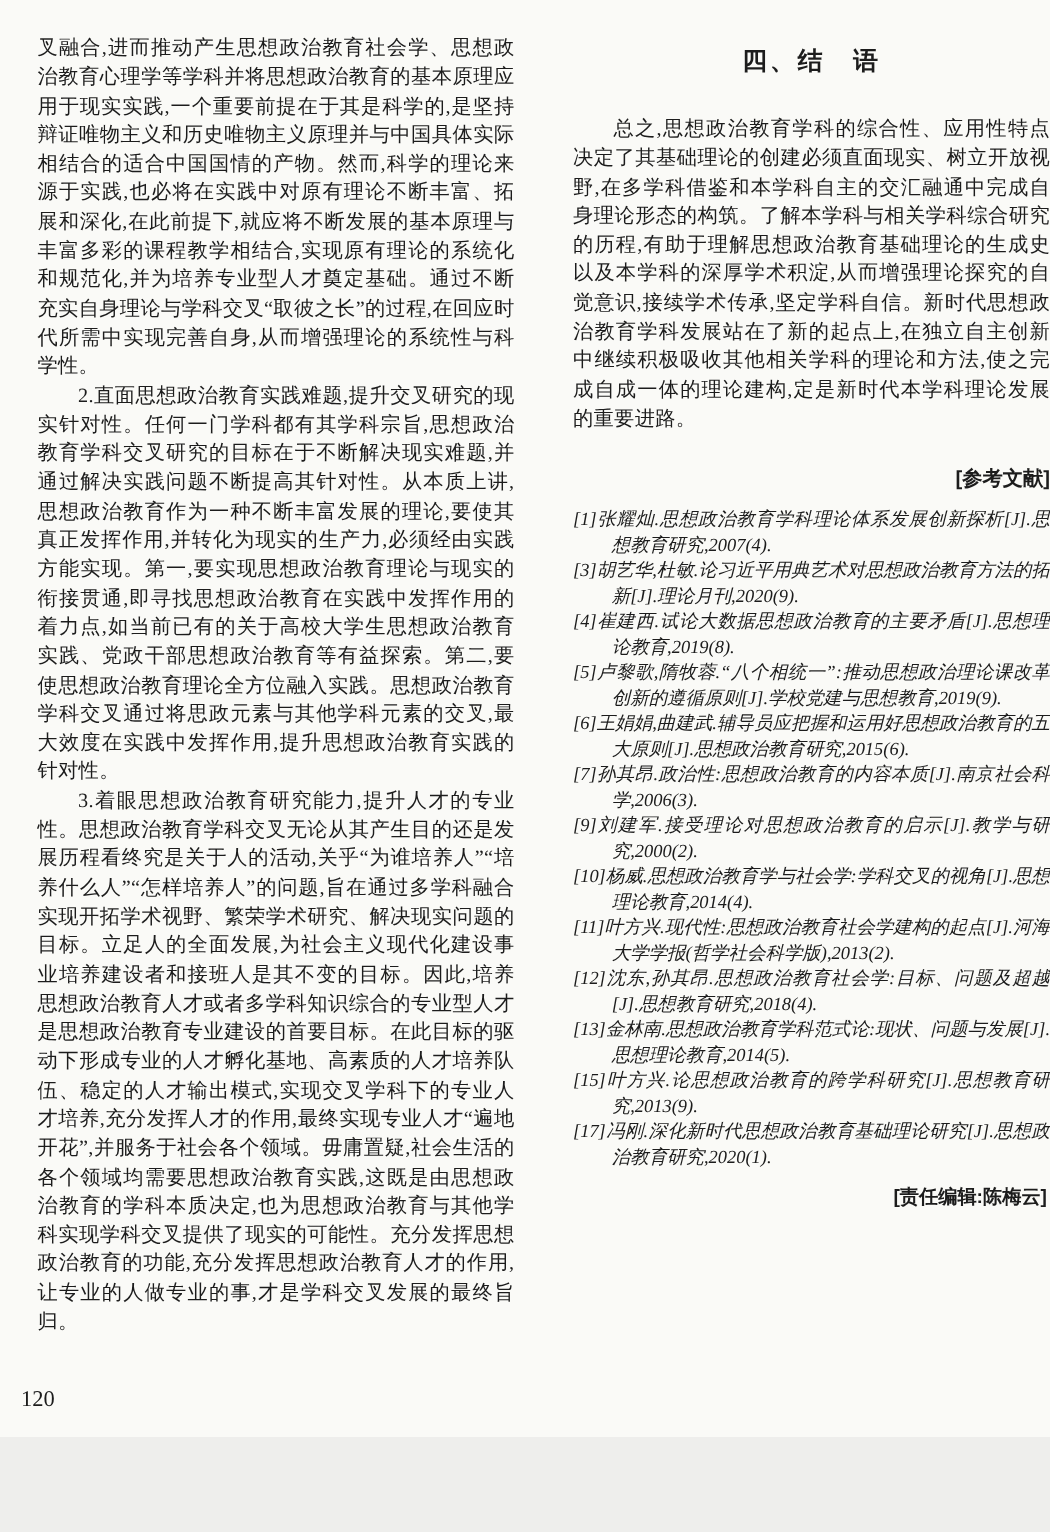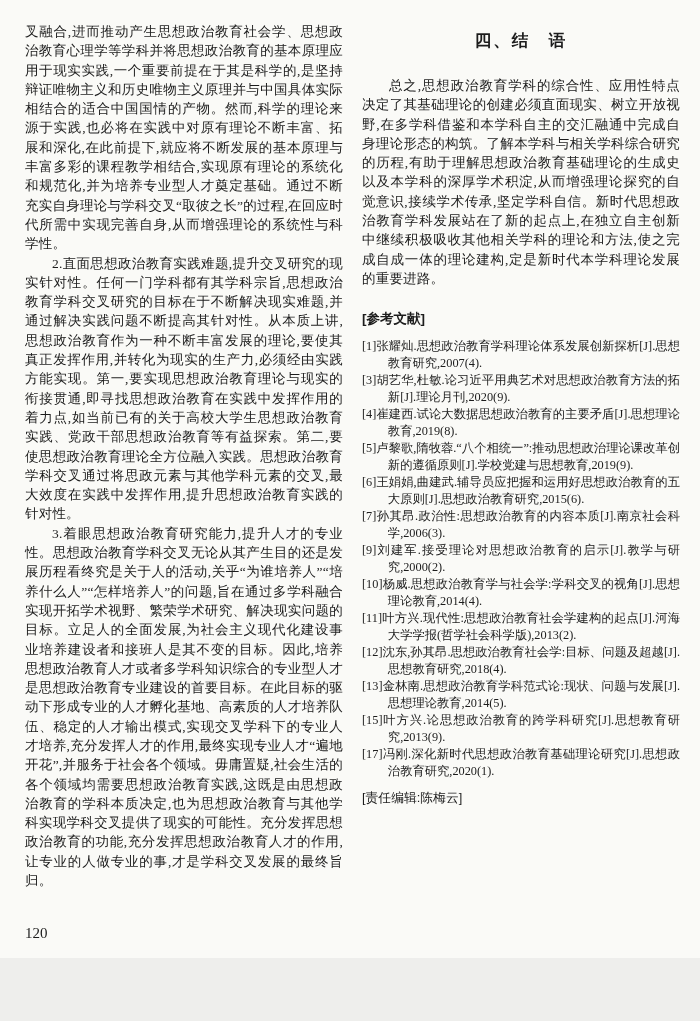--- a/index.html
+++ b/index.html
@@ -16,21 +16,21 @@
     color: #1c1c1c;
     overflow: hidden;
     box-sizing: border-box;
   }
   .col {
     position: absolute;
     top: 22px;
     width: 318px;
   }
   .col-left  { left: 25px; }
-  .col-right { left: 362px; }
+  .col-right { left: 382px; }
 
   .body-par {
     margin: 0;
     font-size: 13.5px;
     line-height: 19.3px;
     text-align: justify;
     text-justify: inter-ideograph;
     letter-spacing: 0.2px;
   }
   .body-par.indent { text-indent: 2em; }
@@ -38,46 +38,47 @@
   .section-heading {
     margin: 8px 0 24px 0;
     text-align: center;
     font-size: 16.5px;
     font-weight: bold;
     font-family: "Liberation Sans", "DejaVu Sans", sans-serif;
     letter-spacing: 2px;
   }
   .ref-heading {
     margin: 22px 0 10px 0;
-    text-align: left;
+    text-align: right;
     font-size: 13.5px;
     font-weight: bold;
     font-family: "Liberation Sans", "DejaVu Sans", sans-serif;
   }
   .ref-list { margin: 0; }
   .ref {
     margin: 0;
     font-size: 12.3px;
     line-height: 17px;
+    font-style: italic;
     text-align: justify;
     text-justify: inter-ideograph;
     padding-left: 2.1em;
     text-indent: -2.1em;
   }
   .editor-note {
     margin: 10px 2px 0 0;
-    text-align: left;
+    text-align: right;
     font-size: 12.8px;
-    font-weight: normal;
+    font-weight: bold;
     font-style: normal;
     font-family: "Liberation Sans", "DejaVu Sans", sans-serif;
   }
   .page-number {
     position: absolute;
-    left: 25px;
+    left: 14px;
     bottom: 16px;
     font-size: 15px;
     font-family: "Liberation Serif", "DejaVu Serif", serif;
     color: #1c1c1c;
   }
 </style>
 </head>
 <body>
 
 <div class="page">

